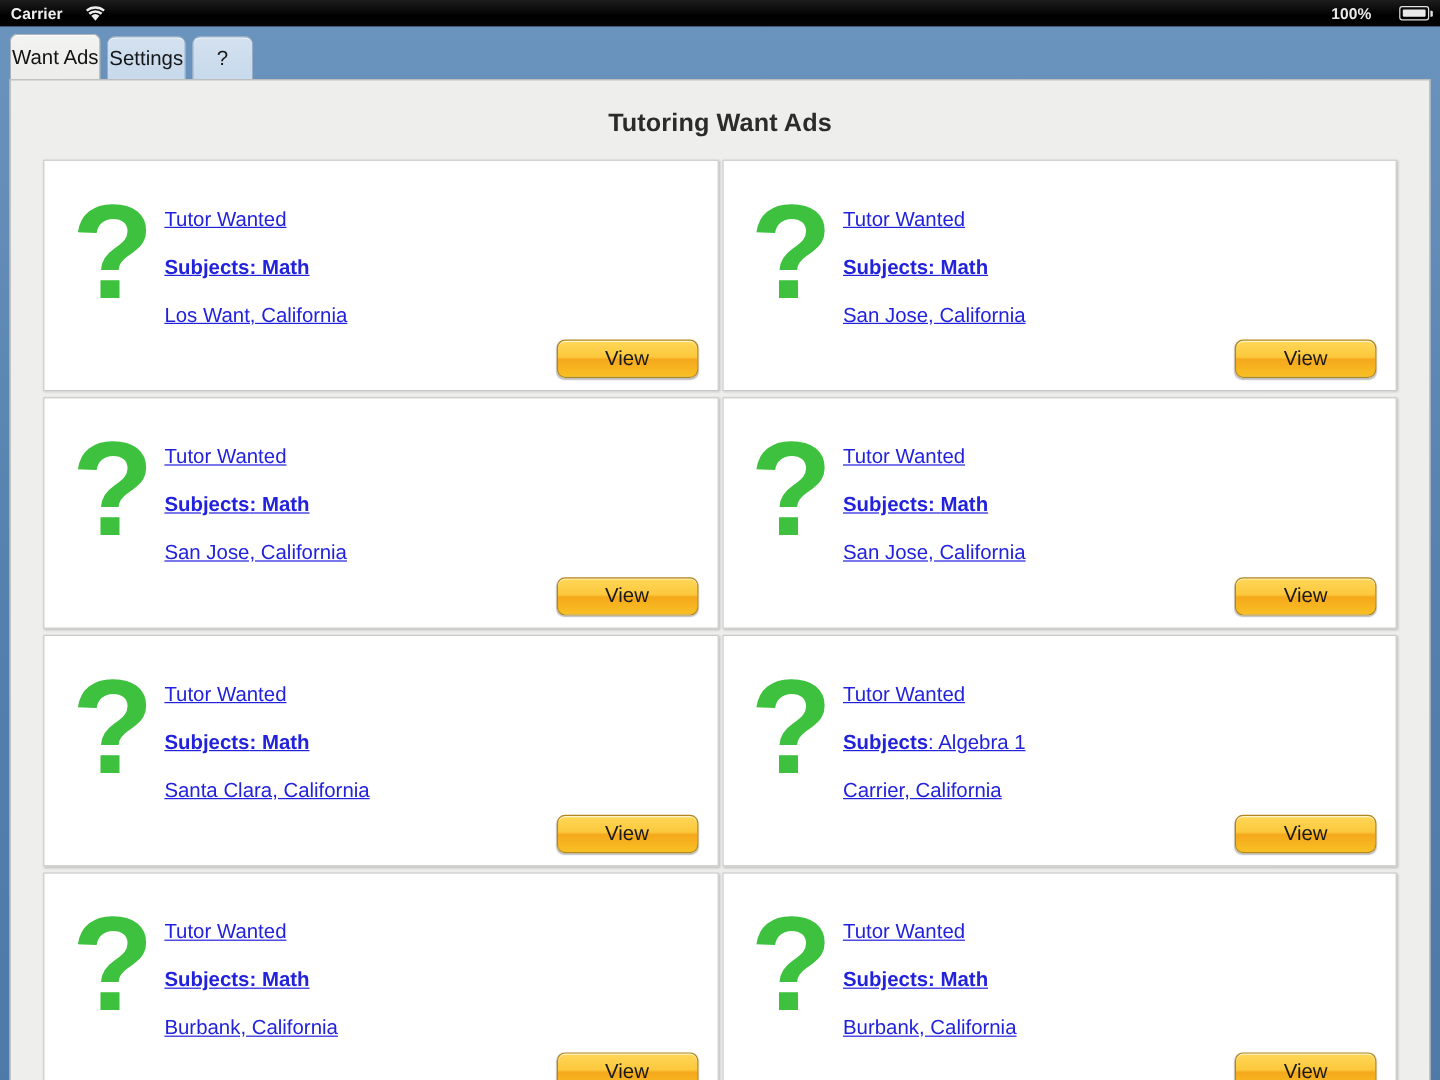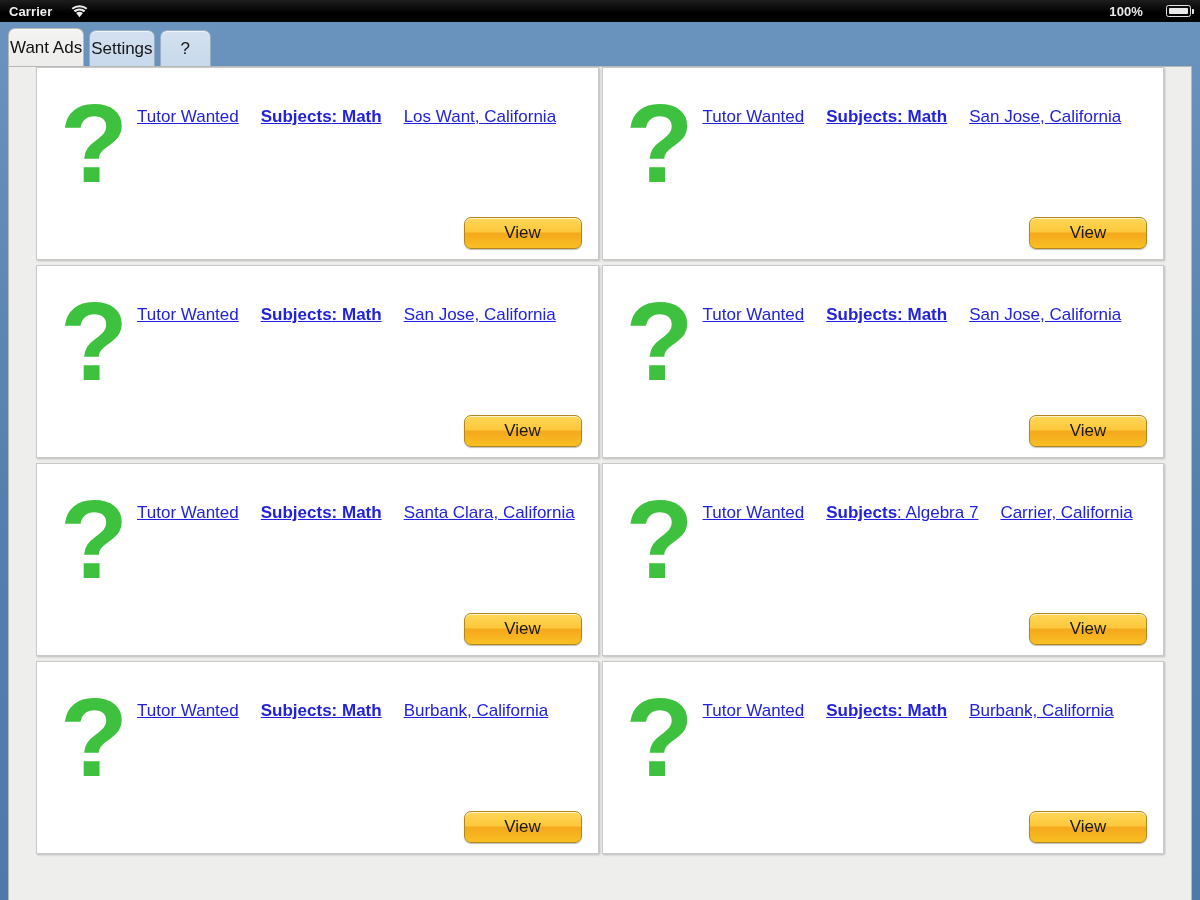--- a/index.html
+++ b/index.html
@@ -145,20 +145,21 @@
     line-height: 0.85;
     font-family: "Liberation Sans", sans-serif;
     text-align: center;
     user-select: none;
     margin-top: 10px;
   }
 
   .ad-lines {
     flex: 1 1 auto;
     display: flex;
+    flex-direction: column;
     gap: 22px;
     padding-top: 22px;
   }
   .ad-link {
     color: #2222dd;
     text-decoration: underline;
     font-size: 17px;
     line-height: 1.05;
     width: fit-content;
     cursor: pointer;
@@ -216,20 +217,21 @@
     <div class="tab">
       <span>Settings</span>
     </div>
     <div class="tab tab-help">
       <span>?</span>
     </div>
   </div>
 
   <div class="viewport">
 
+    <div class="page-title">Tutoring Want Ads</div>
 
     <div class="ad-grid">
 
       <div class="ad-card">
         <div class="ad-body">
           <div class="qmark">?</div>
           <div class="ad-lines">
             <a class="ad-link">Tutor Wanted</a>
             <a class="ad-link subjects all-bold"><span class="label">Subjects</span><span>: </span><span class="value">Math</span></a>
             <a class="ad-link">Los Want, California</a>
@@ -294,21 +296,21 @@
         <div class="ad-footer">
           <div class="view-btn">View</div>
         </div>
       </div>
 
       <div class="ad-card">
         <div class="ad-body">
           <div class="qmark">?</div>
           <div class="ad-lines">
             <a class="ad-link">Tutor Wanted</a>
-            <a class="ad-link subjects"><span class="label">Subjects</span><span>: </span><span class="value">Algebra 7</span></a>
+            <a class="ad-link subjects"><span class="label">Subjects</span><span>: </span><span class="value">Algebra 1</span></a>
             <a class="ad-link">Carrier, California</a>
           </div>
         </div>
         <div class="ad-footer">
           <div class="view-btn">View</div>
         </div>
       </div>
 
       <div class="ad-card">
         <div class="ad-body">

